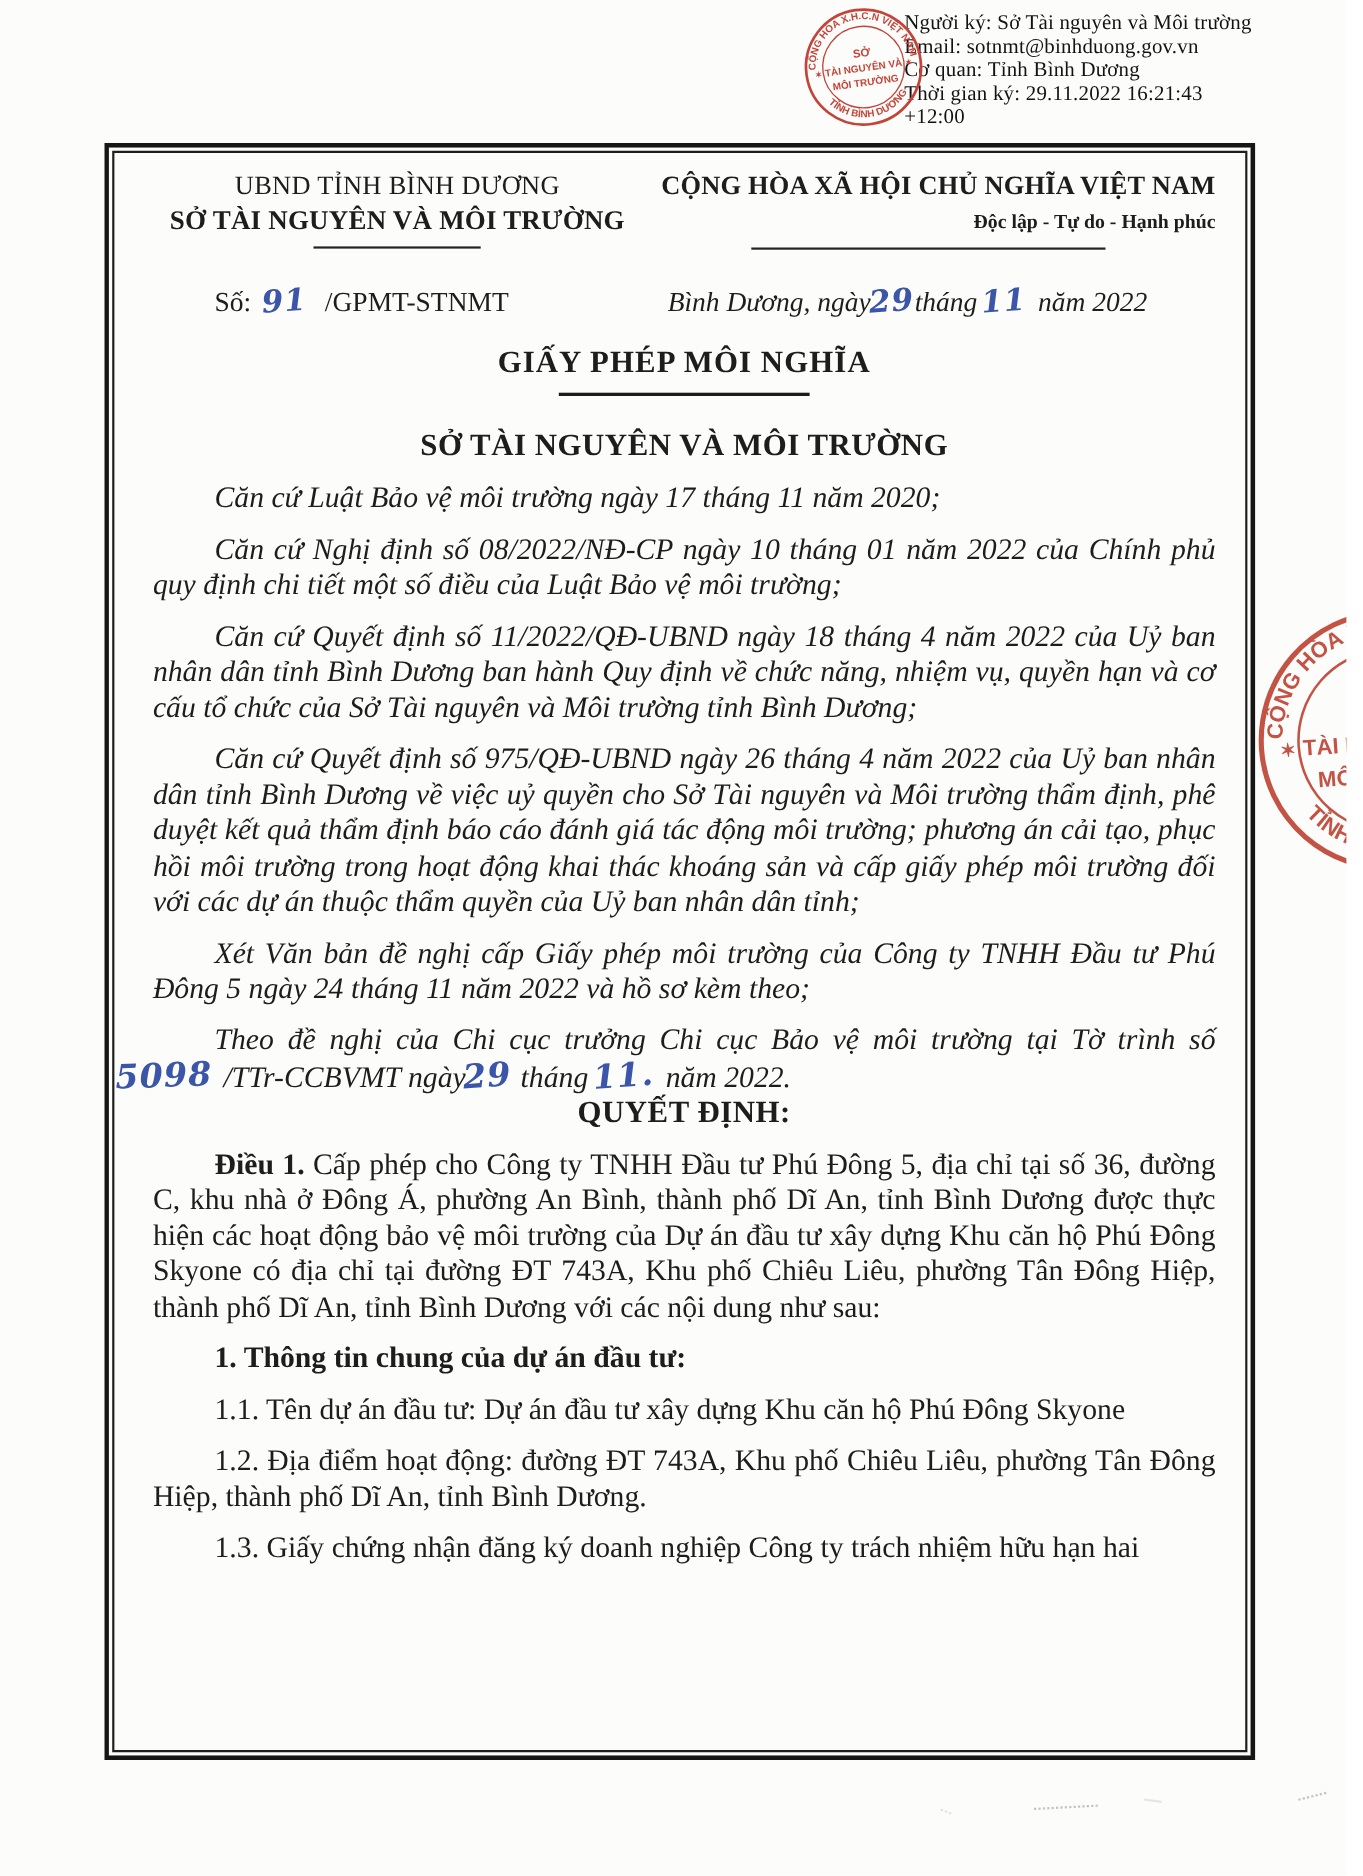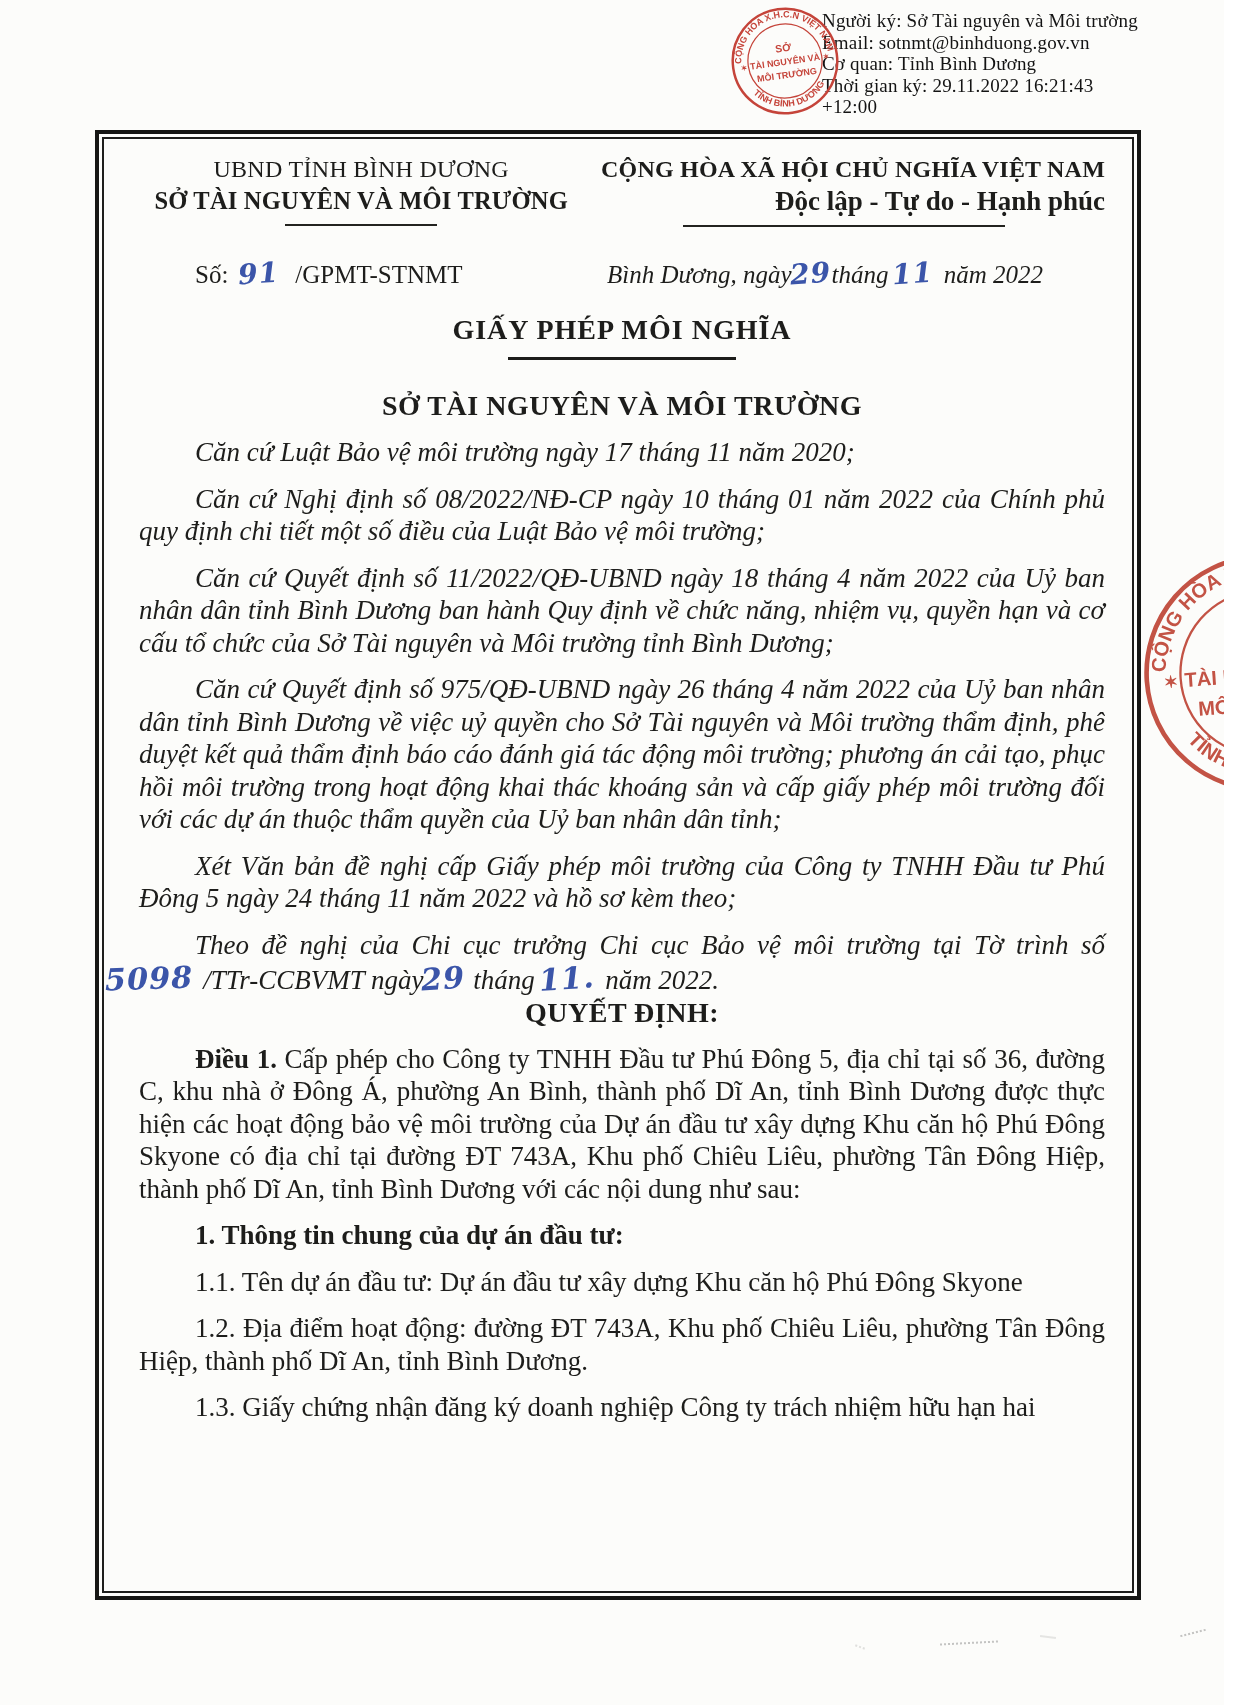--- a/index.html
+++ b/index.html
@@ -39,21 +39,21 @@
 
   .header-row{display:flex;margin-top:4px;}
   .header-left{width:46%;text-align:center;}
   .header-right{flex:1;text-align:right;}
   .h-l1{font-size:24px;line-height:30px;letter-spacing:.3px;}
   .h-l2{font-size:24.5px;line-height:33px;font-weight:bold;letter-spacing:.2px;}
   .h-rule{height:2px;background:#23231f;margin:7px auto 0;}
   .h-rule-left{width:152px;}
   .h-rule-right{width:322px;}
   .h-r1{font-size:24px;line-height:30px;font-weight:bold;letter-spacing:.2px;}
-  .h-r2{font-size:27px;line-height:34px;font-weight:bold;}
+  .h-r2{font-size:18px;line-height:34px;font-weight:bold;}
 
   .so-row{display:flex;align-items:baseline;margin-top:30px;font-size:25px;}
   .so-left{margin-left:56px;}
   .date-right{margin-left:auto;margin-right:62px;font-style:italic;}
 
   .hw{
     color:#3b55a9;
     font-family:"DejaVu Serif", serif;
     font-style:italic;font-weight:600;
     display:inline-block;transform:rotate(-4deg);

